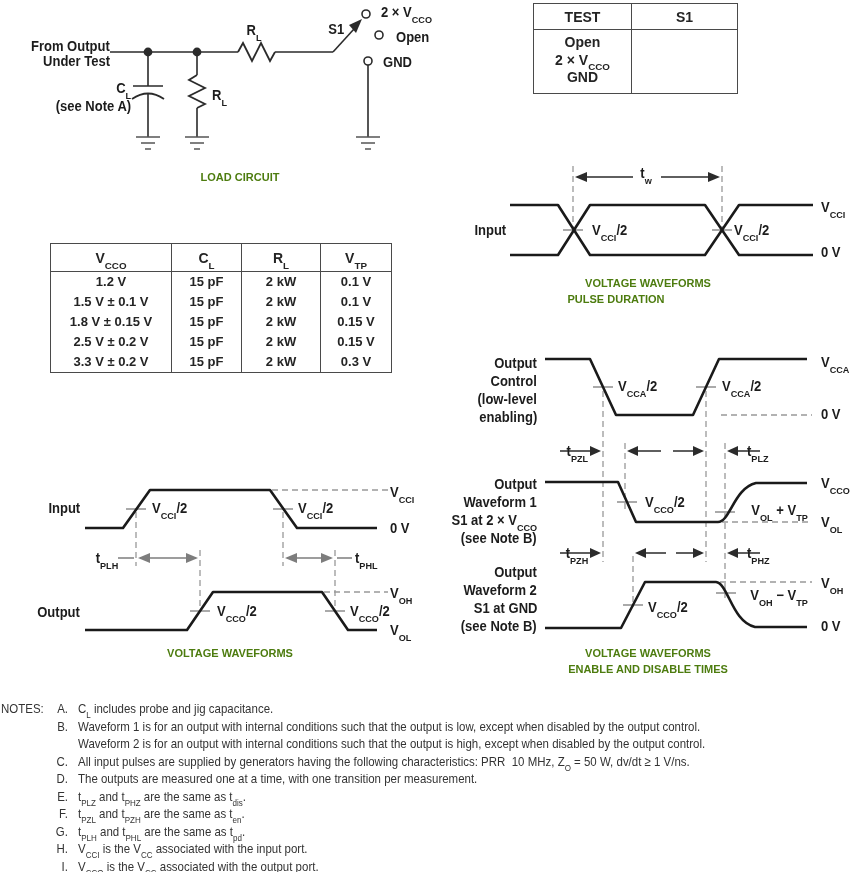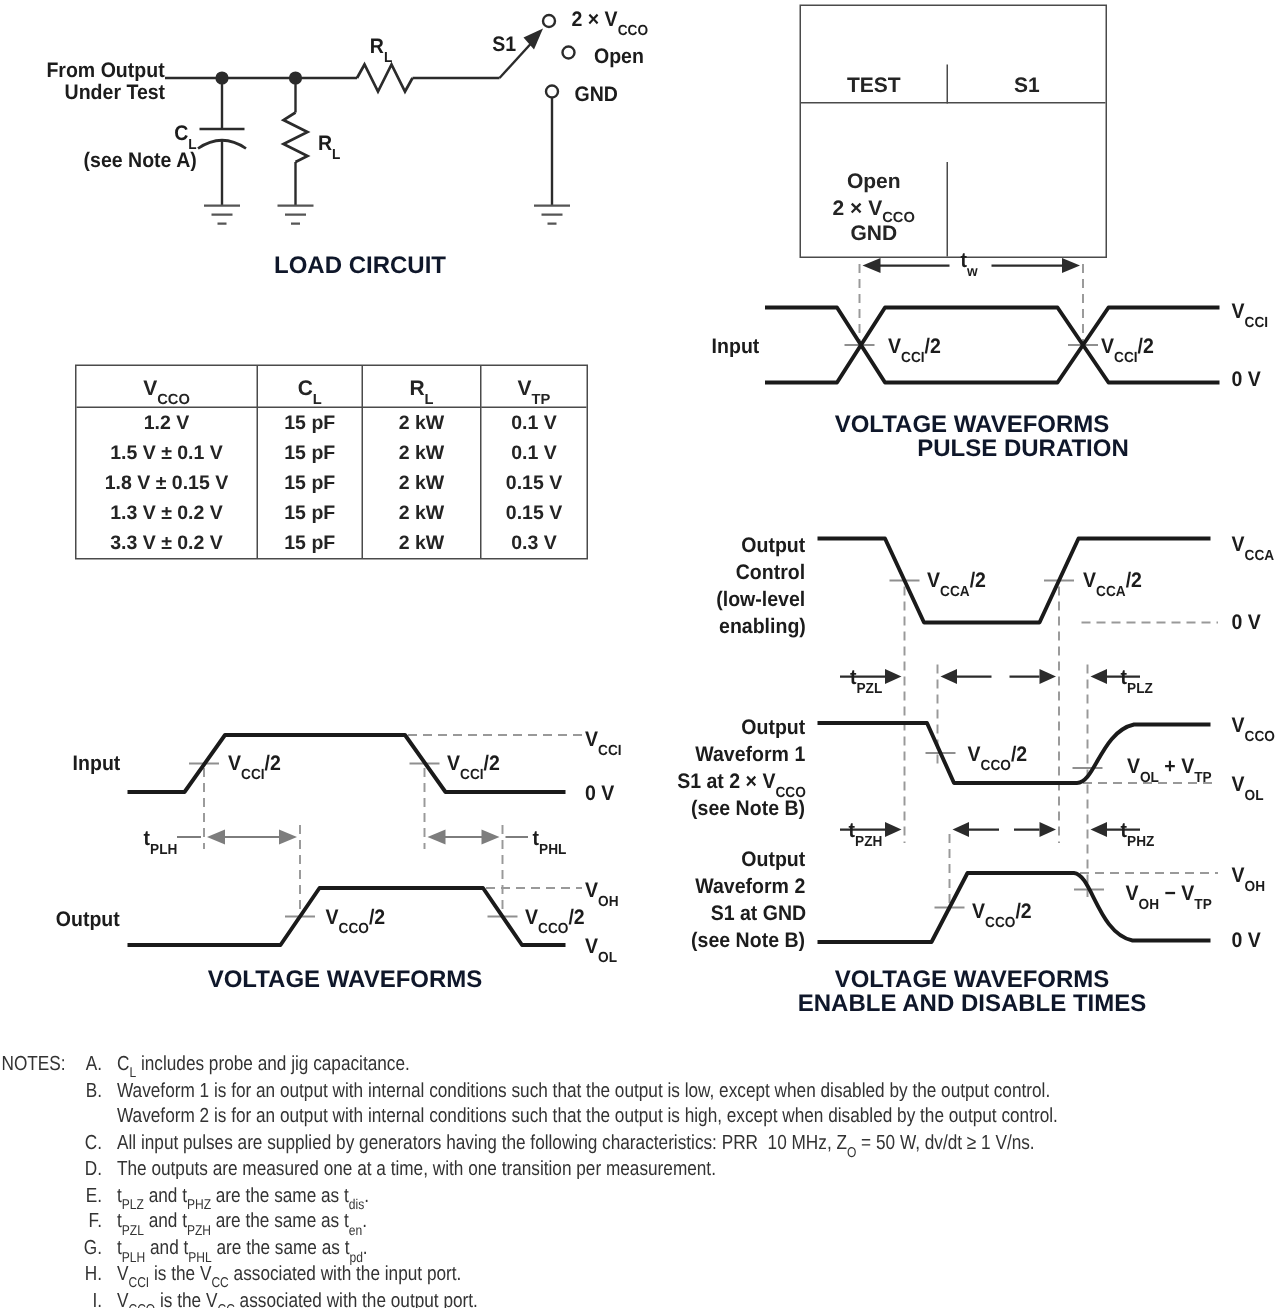--- a/index.html
+++ b/index.html
@@ -3,29 +3,29 @@
 <meta charset="utf-8">
 <style>
   html,body{margin:0;padding:0;background:#fff;}
   .page{position:relative;width:856px;height:872px;background:#fff;overflow:hidden;
         font-family:"Liberation Sans","DejaVu Sans",sans-serif;color:#1f1f1f;}
   svg.art{position:absolute;left:0;top:0;width:856px;height:872px;}
   .lbl{position:absolute;font-weight:bold;font-size:14px;line-height:15px;white-space:nowrap;color:#1c1c1c;
        transform:scaleX(.93);transform-origin:0 50%;}
   .lbl.or{transform-origin:100% 50%;}
   .lbl.oc{transform:translateX(-50%) scaleX(.93);transform-origin:center;}
-  .cap{position:absolute;font-weight:bold;font-size:16px;line-height:15px;white-space:nowrap;color:#0f172a;
+  .cap{position:absolute;font-weight:bold;font-size:11px;line-height:15px;white-space:nowrap;color:#4d7c0f;
        transform:translateX(-50%);}
   sub{font-size:.7em;line-height:0;position:relative;top:.18em;letter-spacing:0;}
   
   .ttable{position:absolute;border:1.5px solid #4a4a4a;background:#fff;font-weight:bold;font-size:14px;color:#242424;}
   .trow{display:grid;}
   .tcell{text-align:center;}
   .test-table{left:533px;top:3px;width:203px;}
-  .test-table .trow{grid-template-columns:98px 1fr;margin-top:39px;}
+  .test-table .trow{grid-template-columns:98px 1fr;}
   .test-table .head .tcell{padding:5px 0 4px;border-bottom:1.5px solid #4a4a4a;}
   .test-table .tcell:first-child{border-right:1.5px solid #4a4a4a;}
   .test-table .body .tcell{padding:4px 0 6px;}
   .test-table .body .ln{line-height:17.5px;}
   .load-table{left:50px;top:243px;width:340px;font-size:13px;}
   .load-table .trow{grid-template-columns:121px 70px 79px 1fr;}
   .load-table .head .tcell{padding:4px 0 3px;border-bottom:1.5px solid #4a4a4a;font-size:14px;}
   .load-table .tcell{border-right:1.5px solid #4a4a4a;line-height:20px;}
   .load-table .tcell:last-child{border-right:none;text-align:center;}
   
@@ -148,41 +148,41 @@
       <div class="tcell">2 kW</div>
       <div class="tcell">0.1 V</div>
     </div>
     <div class="trow">
       <div class="tcell">1.8 V ± 0.15 V</div>
       <div class="tcell">15 pF</div>
       <div class="tcell">2 kW</div>
       <div class="tcell">0.15 V</div>
     </div>
     <div class="trow">
-      <div class="tcell">1.3 V ± 0.2 V</div>
+      <div class="tcell">2.5 V ± 0.2 V</div>
       <div class="tcell">15 pF</div>
       <div class="tcell">2 kW</div>
       <div class="tcell">0.15 V</div>
     </div>
     <div class="trow">
       <div class="tcell">3.3 V ± 0.2 V</div>
       <div class="tcell">15 pF</div>
       <div class="tcell">2 kW</div>
       <div class="tcell">0.3 V</div>
     </div>
   </div>
 
   <div class="lbl or" style="right:350px;top:223px">Input</div>
   <div class="lbl" style="left:592px;top:223px">V<sub>CCI</sub>/2</div>
   <div class="lbl" style="left:734px;top:223px">V<sub>CCI</sub>/2</div>
   <div class="lbl" style="left:821px;top:200px">V<sub>CCI</sub></div>
   <div class="lbl" style="left:821px;top:245px">0 V</div>
   <div class="lbl oc" style="left:646px;top:166px">t<sub>w</sub></div>
   <div class="cap" style="left:648px;top:276px">VOLTAGE WAVEFORMS</div>
-  <div class="cap" style="left:682px;top:292px">PULSE DURATION</div>
+  <div class="cap" style="left:616px;top:292px">PULSE DURATION</div>
 
   <div class="lbl or" style="right:776px;top:501px">Input</div>
   <div class="lbl" style="left:152px;top:501px">V<sub>CCI</sub>/2</div>
   <div class="lbl" style="left:298px;top:501px">V<sub>CCI</sub>/2</div>
   <div class="lbl" style="left:390px;top:485px">V<sub>CCI</sub></div>
   <div class="lbl" style="left:390px;top:521px">0 V</div>
   <div class="lbl or" style="right:738px;top:551px">t<sub>PLH</sub></div>
   <div class="lbl" style="left:355px;top:551px">t<sub>PHL</sub></div>
   <div class="lbl or" style="right:776px;top:605px">Output</div>
   <div class="lbl" style="left:217px;top:604px">V<sub>CCO</sub>/2</div>

